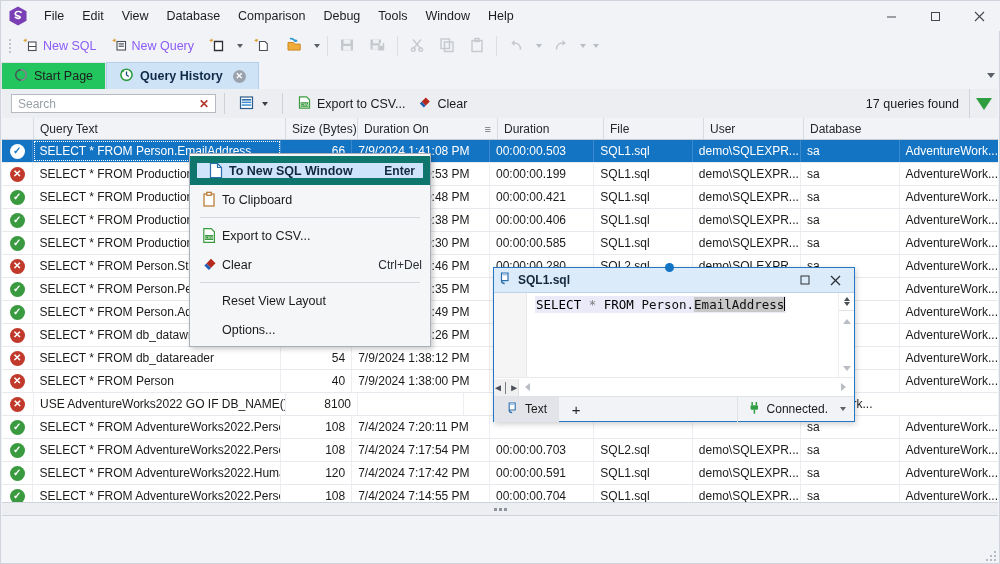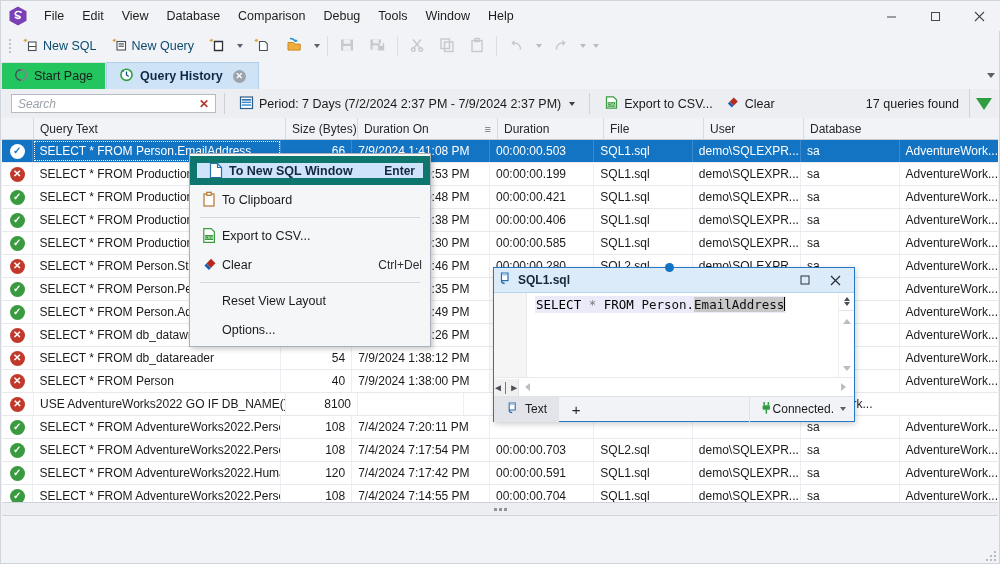--- a/index.html
+++ b/index.html
@@ -18,39 +18,39 @@
   .menu{display:flex;align-items:center;gap:0px;}
   .menu-item{padding:4px 9px;font-size:12.5px;color:#1d1d1d;cursor:default;white-space:nowrap;}
   .wincontrols{position:absolute;right:0;top:0;height:30px;display:flex;}
   .wc{width:44px;height:30px;display:flex;align-items:center;justify-content:center;color:#44484f;font-size:12px;}
 
   
   .toolbar{position:absolute;left:0;top:30px;width:998px;height:30px;background:#f2f3f7;display:flex;align-items:center;border-bottom:1px solid #e3e5ea;}
   .grip{width:10px;height:18px;margin-left:4px;display:flex;flex-direction:column;justify-content:center;align-items:center;gap:2px;}
   .grip i{display:block;width:2px;height:2px;background:#b0b4bb;border-radius:50%;}
   .tb-btn{height:26px;display:flex;align-items:center;padding:0 6px;gap:4px;cursor:default;border:1px solid transparent;border-radius:2px;}
-  .tb-label{font-size:12.5px;color:#0c4a6e;}
+  .tb-label{font-size:12.5px;color:#8b5cf6;}
   .tb-sep{width:1px;height:20px;background:#dcdee3;margin:0 4px;}
   .tb-arrow{width:13px;height:26px;display:flex;align-items:center;justify-content:center;}
   .tb-arrow:after{content:"";border-left:3.5px solid transparent;border-right:3.5px solid transparent;border-top:4px solid #5a5f68;}
   .tb-arrow.dim:after{border-top-color:#b9bdc4;}
 
   
   .tabstrip{position:absolute;left:0;top:60px;width:998px;height:28px;background:#f2f3f7;display:flex;align-items:flex-end;}
   .tab{height:27px;display:flex;align-items:center;gap:6px;padding:0 12px;font-size:12.5px;cursor:default;border:1px solid transparent;border-bottom:none;box-sizing:border-box;}
   .tab.inactive{background:#22c55e;border-color:#dfe1e6;color:#1d1d1d;}
   .tab.active{background:#cfe3f7;border-color:#b3cfea;color:#0f2a47;font-weight:bold;}
   .tab-close{width:13px;height:13px;border-radius:50%;background:#9aa3ad;color:#fff;font-size:9px;line-height:13px;text-align:center;margin-left:4px;}
   .tabstrip-right{margin-left:auto;width:16px;height:27px;display:flex;align-items:center;justify-content:center;}
   .tabstrip-right:after{content:"";border-left:4px solid transparent;border-right:4px solid transparent;border-top:5px solid #5a5f68;}
 
   
   .filterbar{position:absolute;left:1px;top:88px;width:996px;height:29px;background:#eceef2;display:flex;align-items:center;border-bottom:1px solid #cfd4dc;}
   .searchbox{margin-left:9px;width:205px;height:19px;background:#fff;border:1px solid #b6bac1;display:flex;align-items:center;padding:0 4px;box-sizing:border-box;}
-  .searchbox input{border:none;outline:none;flex:1;font-family:"Liberation Sans",sans-serif;font-size:12px;color:#222;background:transparent;padding:16px 2px;font-style:italic;}
+  .searchbox input{border:none;outline:none;flex:1;font-family:"Liberation Sans",sans-serif;font-size:12px;color:#222;background:transparent;padding:16px 2px;}
   .searchbox input::placeholder{color:#9aa0a8;}
   .clear-x{color:#b03a2e;font-size:12px;font-weight:bold;padding:0 2px;cursor:default;}
   .fb-sep{width:1px;height:21px;background:#cdd1d8;margin:0 8px;}
   .fb-btn{height:23px;display:flex;align-items:center;gap:5px;padding:0 5px;cursor:default;font-size:12.5px;border:1px solid transparent;border-radius:2px;}
   .fb-caret{border-left:3.5px solid transparent;border-right:3.5px solid transparent;border-top:4px solid #3a3f47;margin-left:3px;}
   .found{margin-left:auto;margin-right:10px;font-size:12.5px;color:#1d1d1d;}
   .green-tri{width:28px;height:29px;display:flex;align-items:center;justify-content:center;border-left:1px solid #cfd4dc;}
   .green-tri:after{content:"";border-left:8px solid transparent;border-right:8px solid transparent;border-top:12px solid #2f9e41;}
 
   
@@ -110,21 +110,21 @@
   .spin .dn{border-left:3px solid transparent;border-right:3px solid transparent;border-top:4px solid #4a4f57;}
   .sw-vtri-up{margin-top:8px;border-left:4px solid transparent;border-right:4px solid transparent;border-bottom:5px solid #b9bdc4;}
   .sw-vtri-dn{margin-top:auto;margin-bottom:6px;border-left:4px solid transparent;border-right:4px solid transparent;border-top:5px solid #b9bdc4;}
   .sw-hscroll{height:18px;background:#fff;border-top:1px solid #eaeaea;display:flex;align-items:center;}
   .sw-split{width:24px;height:17px;display:flex;align-items:center;justify-content:center;background:#f0f0f0;border-right:1px solid #e0e0e0;color:#4a4f57;font-size:10px;}
   .sw-htri-l{margin-left:6px;border-top:4px solid transparent;border-bottom:4px solid transparent;border-right:5px solid #b9bdc4;}
   .sw-htri-r{margin-left:auto;margin-right:8px;border-top:4px solid transparent;border-bottom:4px solid transparent;border-left:5px solid #b9bdc4;}
   .sw-foot{height:25px;background:#f2f3f7;border-top:1px solid #dfe2e7;display:flex;align-items:center;box-sizing:border-box;}
   .sw-tab{height:25px;background:#e2e4e9;display:flex;align-items:center;gap:5px;padding:0 12px;font-size:12px;box-sizing:border-box;}
   .sw-plus{width:34px;text-align:center;font-size:15px;color:#22262c;}
-  .sw-conn{margin-left:auto;display:flex;align-items:center;padding-right:4px;font-size:12px;border-left:1px solid #dfe2e7;height:25px;padding-left:10px;}
+  .sw-conn{margin-left:auto;display:flex;align-items:center;gap:6px;padding-right:4px;font-size:12px;border-left:1px solid #dfe2e7;height:25px;padding-left:10px;}
   .sw-conn-caret{border-left:3.5px solid transparent;border-right:3.5px solid transparent;border-top:4px solid #5a5f68;margin-left:6px;margin-right:4px;}
 
   
   .splitter{position:absolute;left:1px;top:501px;width:996px;height:14px;background:#eceef2;border-top:1px solid #cfd4dc;border-bottom:1px solid #cfd4dc;display:flex;align-items:center;justify-content:center;box-sizing:border-box;}
   .splitter .sgrip{display:flex;gap:2px;align-items:flex-end;}
   .splitter .sgrip i{width:3px;height:3px;background:#8e949d;}
   .bottompane{position:absolute;left:1px;top:516px;width:996px;height:46px;background:#f2f3f7;}
   .resize-grip{position:absolute;right:2px;bottom:2px;width:12px;height:12px;}
   .resize-grip i{position:absolute;width:2px;height:2px;background:#b6bac1;}
 </style>
@@ -339,21 +339,20 @@
     <div class="fb-sep"></div>
     <div class="fb-btn">
       <span>
         <svg width="15" height="15" viewBox="0 0 15 15">
           <rect x="1.5" y="2" width="12" height="11.5" fill="#ffffff" stroke="#2b5d8c" stroke-width="1.2"></rect>
           <rect x="2.8" y="4" width="9.4" height="1.6" fill="#2f6fae"></rect>
           <rect x="2.8" y="6.6" width="9.4" height="1.5" fill="#3f8fd0"></rect>
           <rect x="2.8" y="9.3" width="9.4" height="1.5" fill="#3f8fd0"></rect>
         </svg>
       </span>
-      <span>Period: 7 Days (7/2/2024 2:37 PM - 7/9/2024 2:37 PM)</span>
       <span class="fb-caret"></span>
     </div>
     <div class="fb-sep"></div>
     <div class="fb-btn">
       <span>
         <svg width="15" height="15" viewBox="0 0 15 15">
           <path d="M2.5 1.8h7l3 3v8.4h-10z" fill="#ffffff" stroke="#3a9a3f" stroke-width="1.2"></path>
           <rect x="3.6" y="7.2" width="7.8" height="4.6" fill="#3a9a3f"></rect>
           <text x="7.5" y="10.9" font-size="4" fill="#ffffff" text-anchor="middle" font-family="Liberation Sans">CSV</text>
         </svg>

